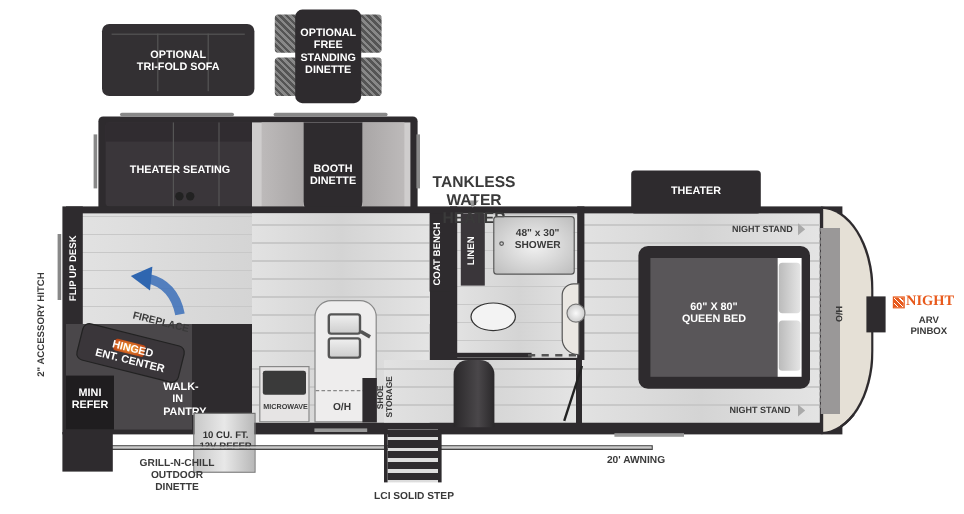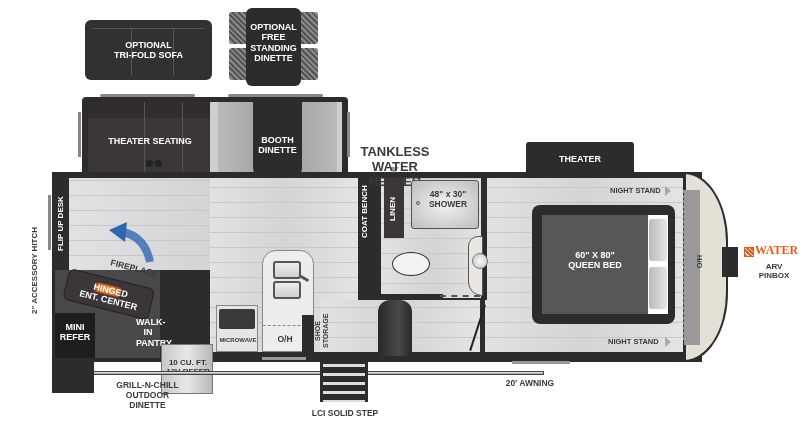--- a/index.html
+++ b/index.html
@@ -167,21 +167,21 @@
   <div class="abs" style="left:117px;top:62px;width:18px;height:42px;background:linear-gradient(90deg,#bbb,#e5e5e5);border-radius:3px;"></div>
   <div class="lbl lbl-w" style="left:10px;top:45px;width:106px;">60" X 80"
 QUEEN BED</div>
 </div>
 
 <div class="abs" style="left:683px;top:190px;width:1px;height:150px;border-left:1px dashed #888;"></div>
 <div class="lbl lbl-d vert" style="left:694px;top:250px;height:24px;font-size:7.5px;transform:rotate(0deg);">H/O</div>
 
 <div class="abs dark" style="left:722px;top:247px;width:16px;height:30px;"></div>
 <div class="abs" style="left:744px;top:247px;width:10px;height:10px;background:repeating-linear-gradient(45deg,#e85a1c 0 2px,#fff 2px 3px);border:1px solid #e85a1c;"></div>
-<div class="lbl" style="left:755px;top:244px;width:44px;color:#e85a1c;font-size:12px;font-family:'Liberation Serif',serif;text-align:left;">WATER</div>
+<div class="lbl" style="left:755px;top:244px;width:44px;color:#e85a1c;font-size:12px;font-family:'Liberation Serif',serif;text-align:left;">NIGHT</div>
 <div class="lbl lbl-d" style="left:750px;top:262px;width:48px;font-size:8px;">ARV
 PINBOX</div>
 
 <div class="abs" style="left:58px;top:371px;width:486px;height:4px;background:linear-gradient(#f2f2f2,#9a9a9a);border:1px solid #444;"></div>
 <div class="lbl lbl-d" style="left:500px;top:379px;width:60px;">20' AWNING</div>
 <div class="abs" style="left:512px;top:361px;width:58px;height:3px;background:#999;"></div>
 <div class="abs" style="left:262px;top:357px;width:44px;height:3px;background:#999;"></div>
 
 <div class="abs dark" style="left:52px;top:360px;width:42px;height:33px;"></div>
 <div class="lbl lbl-d" style="left:105px;top:381px;width:85px;">GRILL-N-CHILL

